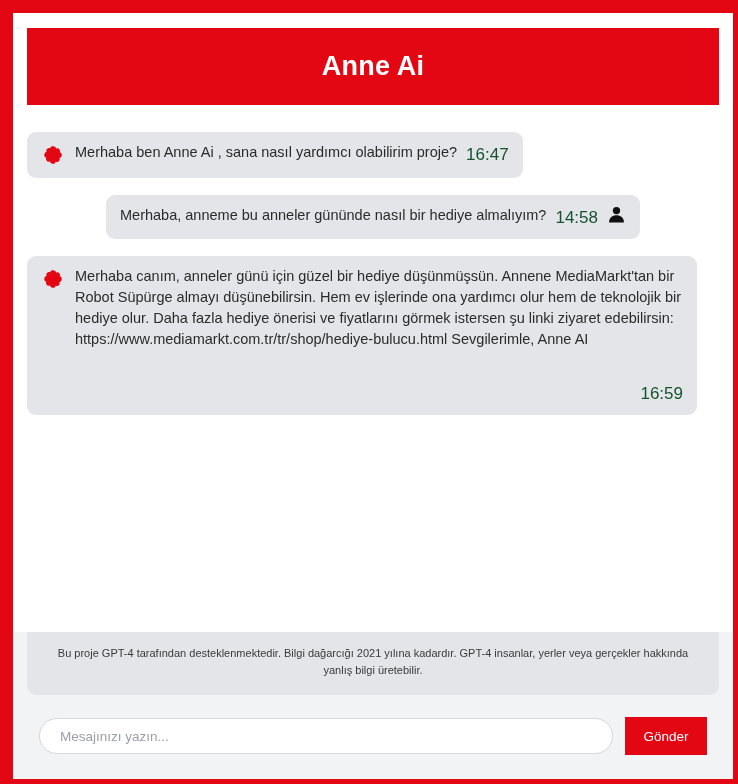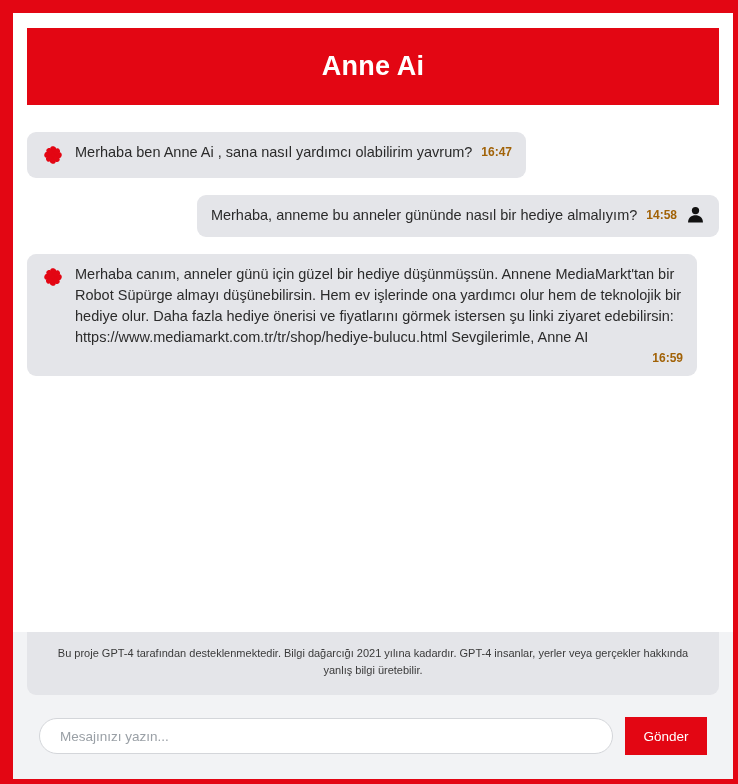--- a/index.html
+++ b/index.html
@@ -49,21 +49,21 @@
   
   .message-list {
     flex: 1 1 auto;
     background: #ffffff;
     padding: 27px 14px 0 14px;
     overflow: hidden;
   }
 
   .msg-row { display: flex; margin-bottom: 17px; }
   .msg-row.bot  { justify-content: flex-start; }
-  .msg-row.user { justify-content: flex-end; }
+  .msg-row.user { justify-content: center; }
 
   .bubble {
     background: #E4E5E9;
     border-radius: 9px;
     padding: 10px 14px 11px 14px;
     display: flex;
     align-items: flex-start;
     max-width: 670px;
   }
   .bubble.wide { width: 670px; flex-direction: column; }
@@ -77,29 +77,28 @@
 
   .msg-text {
     font-size: 14.5px;
     color: #2b2b2b;
     line-height: 1.45;
     white-space: pre-line;
   }
   .msg-text.inline { white-space: nowrap; }
 
   .msg-time {
-    font-size: 12px;
-    color: #a16207;
+    font-size: 17px;
+    color: #14532d;
     margin-left: 9px;
     flex: 0 0 auto;
     align-self: flex-start;
     padding-top: 3px;
-    font-weight: bold;
-  }
-  .bubble.wide .msg-time { margin-left: auto; padding-left: 18px; }
+  }
+  .bubble.wide .msg-time { margin-left: auto; padding-left: 18px; margin-top: 31px; }
 
   
   .avatar {
     flex: 0 0 auto;
     width: 24px;
     height: 24px;
     margin-top: 1px;
   }
   .avatar svg { display: block; width: 24px; height: 24px; }
 
@@ -186,21 +185,21 @@
                 <path d="M24 24 C24 24 15 31 9 29 C5 27 6 20 10 18 C15 16 22 19 24 24 Z"></path>
                 <path d="M24 24 C24 24 17 15 19 9 C21 5 28 6 30 10 C32 15 29 22 24 24 Z"></path>
                 <path d="M24 24 C24 24 34 26 37 31 C39 35 34 39 30 38 C26 36 23 29 24 24 Z"></path>
                 <path d="M24 24 C24 24 22 34 17 37 C13 39 9 34 10 30 C12 26 19 23 24 24 Z"></path>
                 <path d="M24 24 C24 24 14 22 11 17 C9 13 14 9 18 10 C22 12 25 19 24 24 Z"></path>
                 <path d="M24 24 C24 24 26 14 31 11 C35 9 39 14 38 18 C36 22 29 25 24 24 Z"></path>
               </g>
               <rect x="21" y="21" width="6" height="6" fill="#E30613"></rect>
             </svg>
           </span>
-          <span class="msg-text inline">Merhaba ben Anne Ai , sana nasıl yardımcı olabilirim yavrum?</span>
+          <span class="msg-text inline">Merhaba ben Anne Ai , sana nasıl yardımcı olabilirim proje?</span>
         </div>
         <span class="msg-time">16:47</span>
       </div>
     </div>
 
     <div class="msg-row user">
       <div class="bubble">
         <div class="bubble-body">
           <span class="msg-text inline">Merhaba, anneme bu anneler gününde nasıl bir hediye almalıyım?</span>
         </div>

